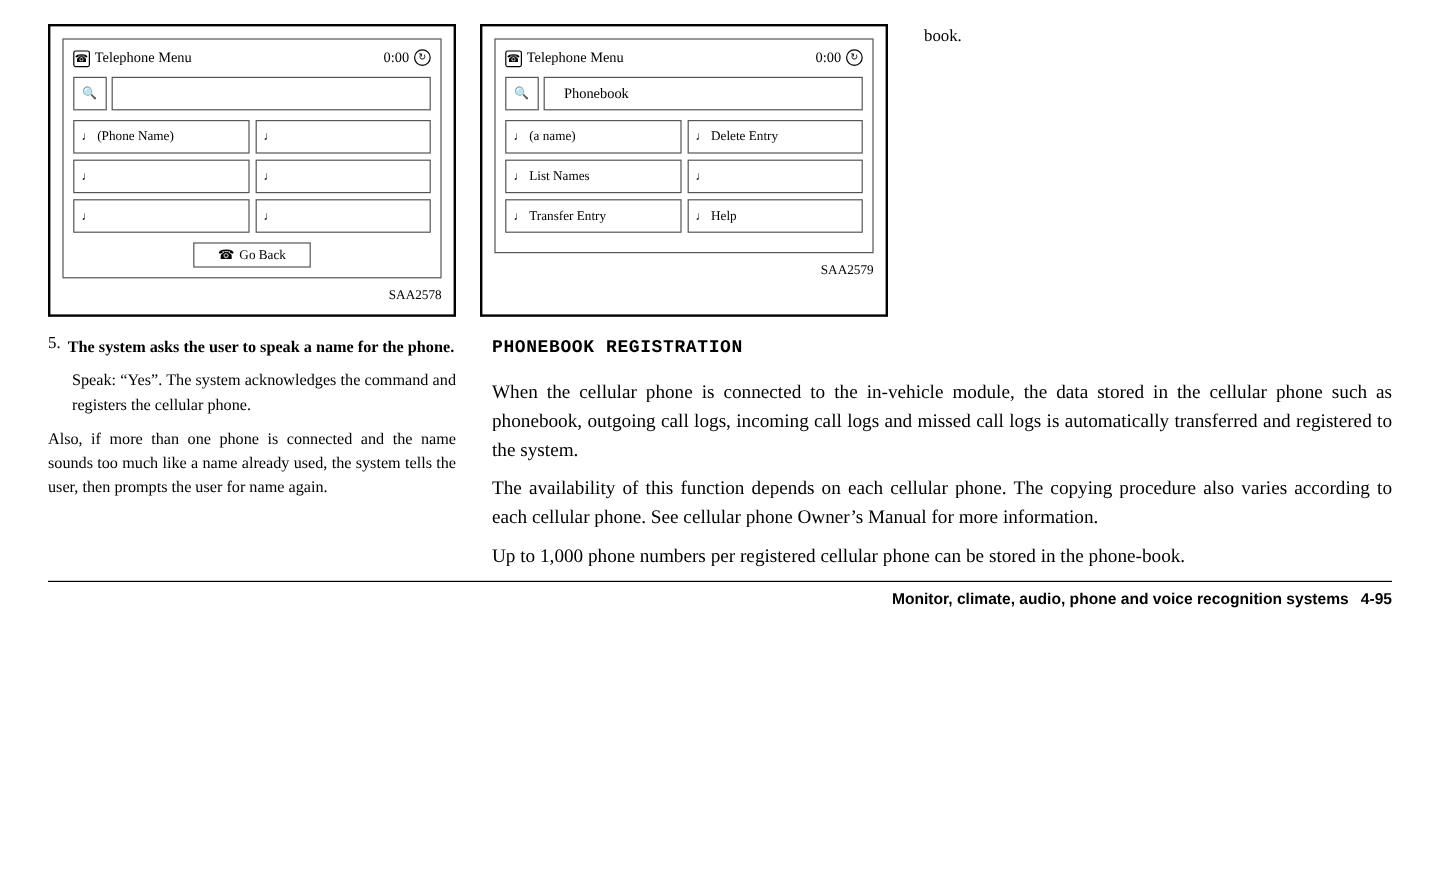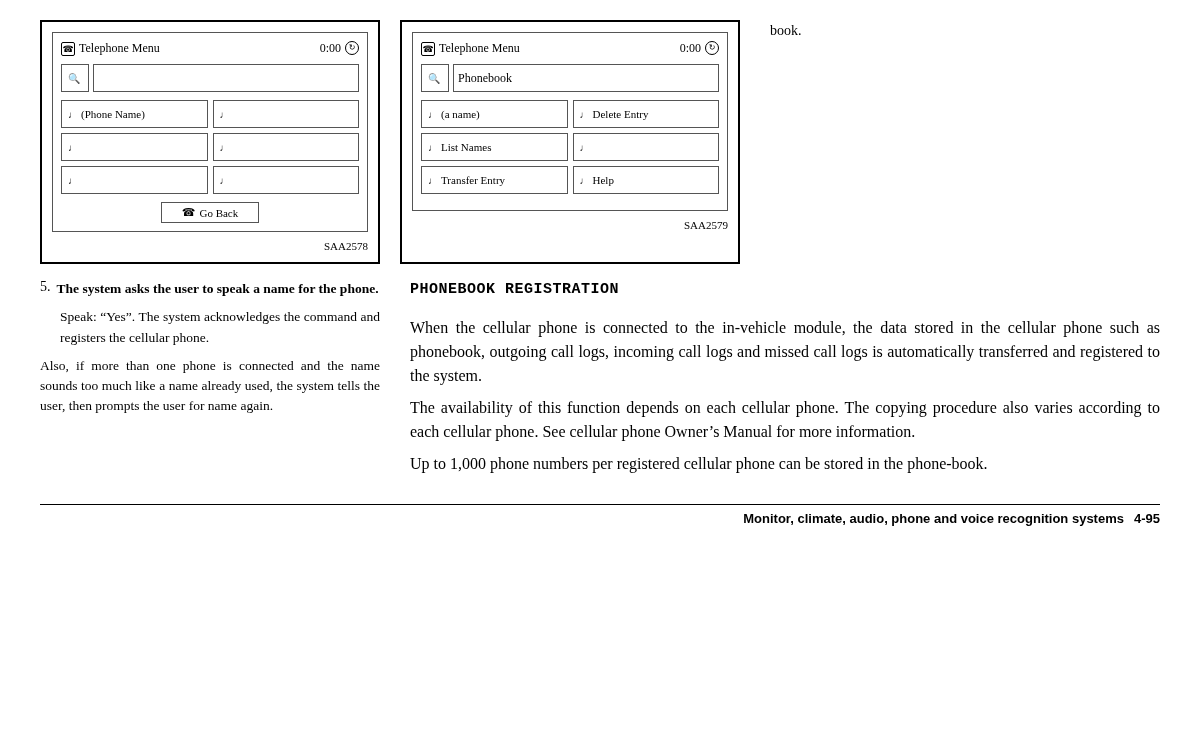--- a/index.html
+++ b/index.html
@@ -103,21 +103,21 @@
       align-items: center;
       justify-content: center;
       font-size: 10px;
       flex-shrink: 0;
     }
 
     .search-text-box {
       flex: 1;
       height: 28px;
       border: 1.5px solid #555;
-      padding: 2px 4px;
+      padding: 2px 16px;
       font-size: 12px;
       display: flex;
       align-items: center;
     }
 
     .button-grid {
       display: grid;
       grid-template-columns: 1fr 1fr;
       gap: 5px;
       margin-bottom: 8px;
@@ -227,21 +227,20 @@
 
     .right-para {
       font-size: 16px;
       line-height: 1.5;
       margin-bottom: 8px;
       text-align: justify;
     }
 
     .page-footer {
       border-top: 1.5px solid #000;
-      margin-top: 20px;
       padding-top: 6px;
       display: flex;
       justify-content: flex-end;
       align-items: center;
       font-size: 12px;
     }
 
     .footer-left {
       flex: 1;
     }

